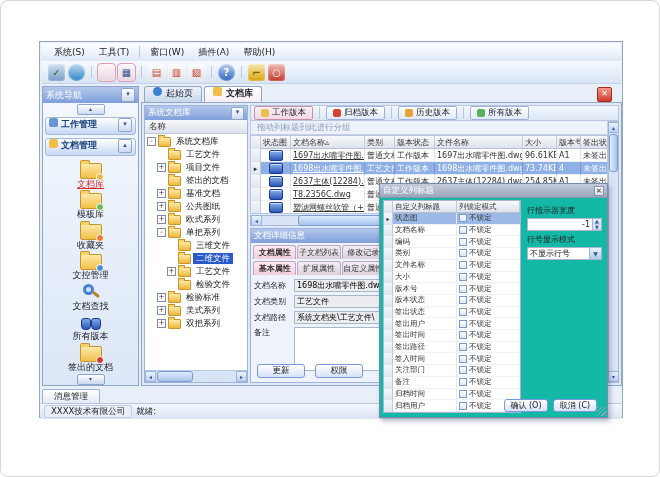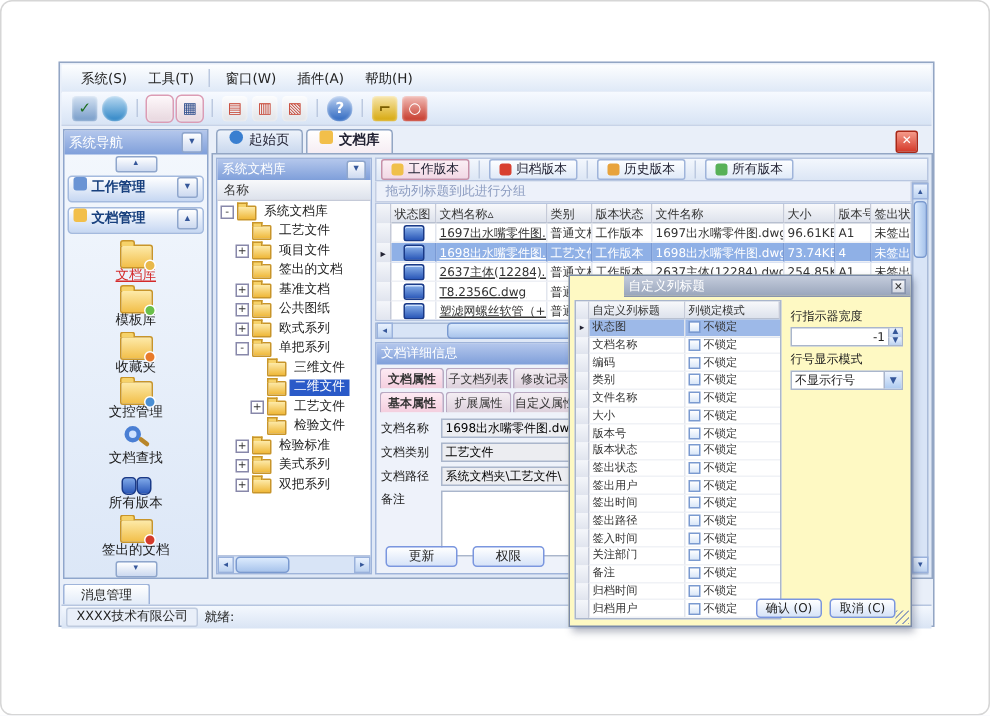--- a/index.html
+++ b/index.html
@@ -96,21 +96,21 @@
   .dt-fields{flex:1;display:flex;flex-direction:column;gap:3px;padding:4px 3px 2px;font-size:8px;min-height:0;}
   .dfield{display:flex;align-items:center;gap:3px;flex:none;}
   .dfield .flab{width:37px;color:#222;flex:none;}
   .dfield .fval{flex:1;height:13px;background:#ecedf1;border:1px solid #aab6cc;display:flex;align-items:center;padding:0 2px;overflow:hidden;white-space:nowrap;box-sizing:border-box;}
   .dfield.note{align-items:flex-start;}
   .dfield .farea{flex:1;height:44px;background:#fff;border:1px solid #aab6cc;box-sizing:border-box;}
   .dt-buttons{display:flex;gap:10px;padding:3px 6px 4px;margin-top:auto;flex:none;}
   .xp-btn{height:14px;min-width:48px;border:1px solid #7a96df;border-radius:3px;background:linear-gradient(#ffffff,#d6e3f8);font-size:8.5px;color:#222;display:flex;align-items:center;justify-content:center;box-sizing:border-box;}
 
   
-  .dialog{position:absolute;left:339px;top:141px;width:229px;height:235px;background:#fef9c3;border:1px solid #7a8aa8;box-shadow:2px 3px 5px rgba(40,50,80,.35);z-index:50;box-sizing:border-box;padding-left:36px;}
+  .dialog{position:absolute;left:339px;top:141px;width:229px;height:235px;background:#14b8a6;border:1px solid #7a8aa8;box-shadow:2px 3px 5px rgba(40,50,80,.35);z-index:50;box-sizing:border-box;}
   .dlg-title{height:13px;background:linear-gradient(#c4ccdc,#9aa6bc);display:flex;align-items:center;justify-content:space-between;padding:0 3px;font-size:8.5px;color:#fff;border-bottom:1px solid #8894ac;}
   .dlg-close{width:10px;height:10px;background:linear-gradient(#f6f7fa,#d4d8e2);border:1px solid #8894ac;font-size:7px;color:#333;text-align:center;line-height:8px;box-sizing:border-box;}
   .dlg-grid{position:absolute;left:3px;top:16px;width:138px;bottom:4px;background:#fff;border:1px solid #aab6cc;display:flex;flex-direction:column;overflow:hidden;box-sizing:border-box;}
   .dg-row{display:flex;flex:1;min-height:0;}
   .dg-row.head{flex:none;height:12px;}
   .dg-gut{width:9px;flex:none;background:linear-gradient(#f4f6fa,#e0e4ee);border-right:1px solid #c5cad8;font-size:6px;display:flex;align-items:center;justify-content:center;color:#223;box-sizing:border-box;}
   .dg-c1{width:64px;flex:none;display:flex;align-items:center;padding:0 2px;font-size:7.5px;color:#333;border-right:1px solid #e2e6ee;border-bottom:1px solid #f0f2f6;overflow:hidden;white-space:nowrap;box-sizing:border-box;}
   .dg-c2{flex:1;display:flex;align-items:center;gap:2px;padding:0 2px;font-size:7.5px;color:#333;border-bottom:1px solid #f0f2f6;overflow:hidden;white-space:nowrap;box-sizing:border-box;}
   .dg-row.head .dg-c1,.dg-row.head .dg-c2{background:linear-gradient(#f8f9fb,#dde2ec);border-right:1px solid #c5cad8;border-bottom:1px solid #b8c0d0;}
   .dg-row.selected .dg-c1,.dg-row.selected .dg-c2{background:#9db9e8;}

